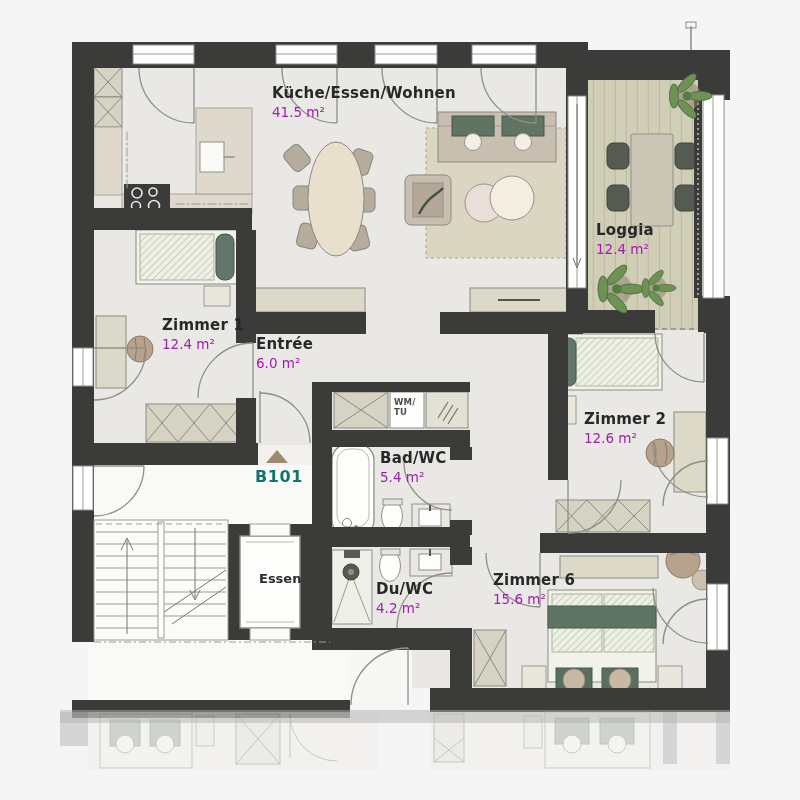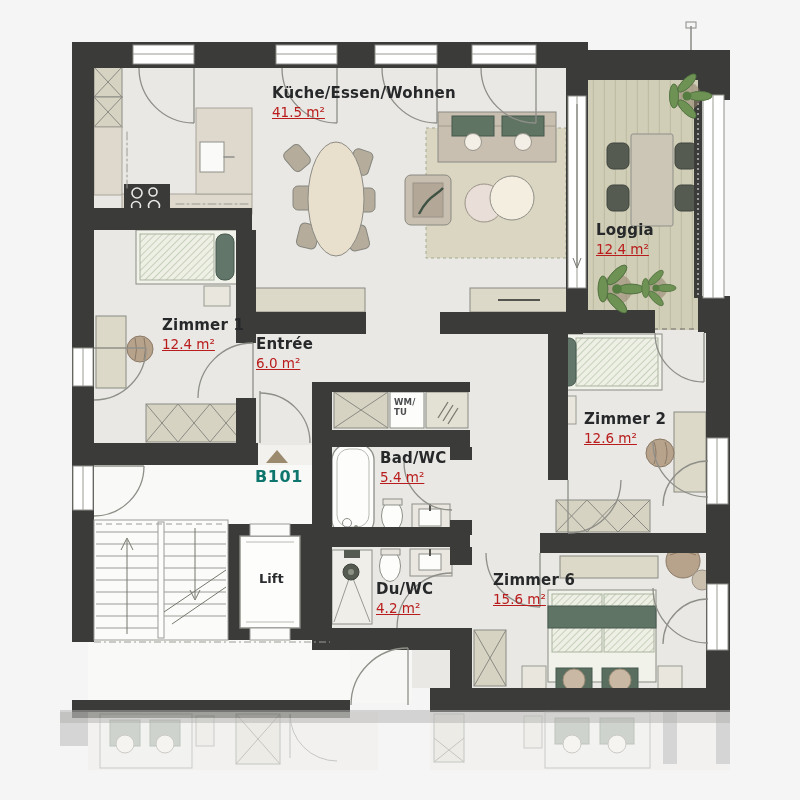--- a/index.html
+++ b/index.html
@@ -1,21 +1,21 @@
 <!DOCTYPE html>
 <html><head>
 <meta charset="utf-8">
 <style>
   html,body{margin:0;padding:0;background:#f5f5f6;}
   #stage{position:relative;width:744px;height:800px;background:#f5f5f6;overflow:hidden;
          font-family:"DejaVu Sans",sans-serif;}
   #plan-svg{position:absolute;left:0;top:0;}
   .lbl{position:absolute;z-index:5;}
   .rn{font:700 15px/1.25 "DejaVu Sans",sans-serif;color:#26282a;letter-spacing:.2px;white-space:nowrap;}
-  .ra{font:400 13.5px/1.35 "DejaVu Sans",sans-serif;color:#b91c1c;white-space:nowrap;text-decoration:underline;}
+  .ra{font:400 13.5px/1.35 "DejaVu Sans",sans-serif;color:#a21caf;white-space:nowrap;}
   .lift-label{font:700 13px/1.2 "DejaVu Sans",sans-serif;color:#2a2c2e;}
   .unit-label{font:700 16px/1.2 "DejaVu Sans",sans-serif;color:#0f766e;letter-spacing:.6px;text-align:center;width:56px;}
   .unit-marker{position:absolute;width:0;height:0;z-index:5;
     border-left:11px solid transparent;border-right:11px solid transparent;
     border-bottom:13px solid #9c8a6e;}
   .wm-label{font:600 8.5px/1.2 "DejaVu Sans",sans-serif;color:#4a4c4e;letter-spacing:.2px;}
 </style>
 </head>
 <body>
 
@@ -411,21 +411,21 @@
 </div>
 <div class="lbl" style="left:376px;top:580px">
   <div class="rn">Du/WC</div>
   <div class="ra">4.2 m²</div>
 </div>
 <div class="lbl" style="left:493px;top:571px">
   <div class="rn">Zimmer 6</div>
   <div class="ra">15.6 m²</div>
 </div>
 <div class="lbl" style="left:259px;top:571px">
-  <div class="lift-label">Lift</div>
+  <div class="lift-label">Essen</div>
 </div>
 <div class="unit-marker" style="left:266px;top:450px"></div>
 <div class="lbl unit-label" style="left:251px;top:467px">B101</div>
 <div class="lbl" style="left:394px;top:397px">
   <div class="wm-label">WM/</div>
   <div class="wm-label">TU</div>
 </div>
 
 </div>
 

